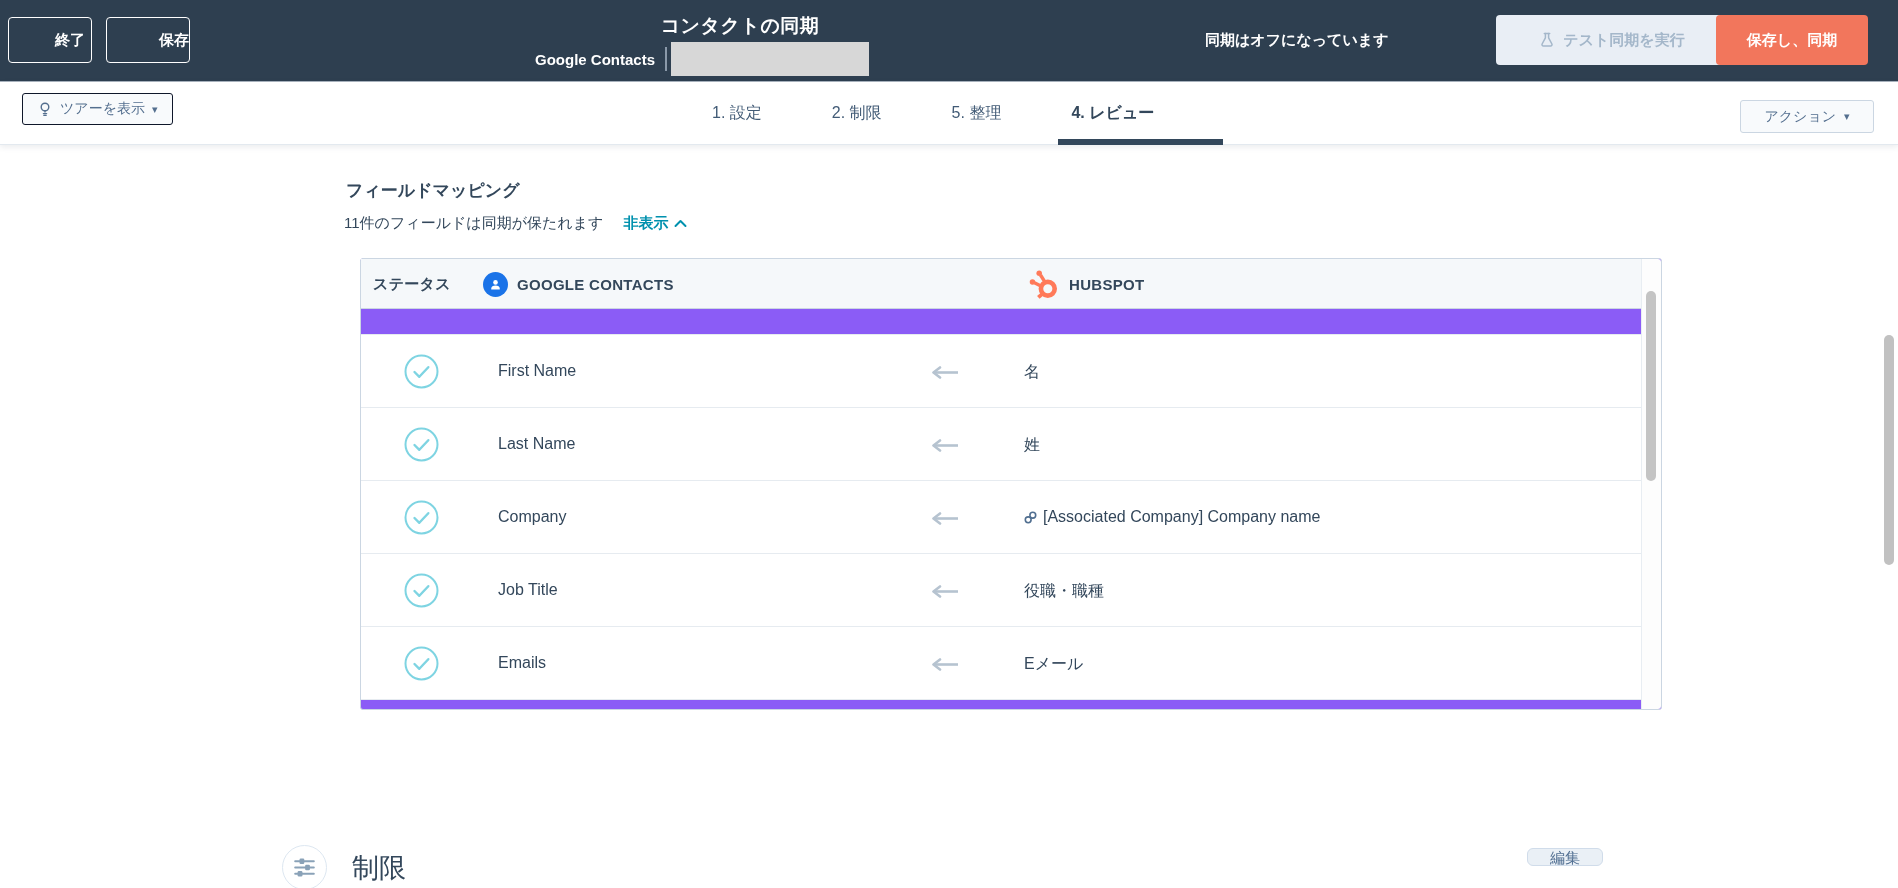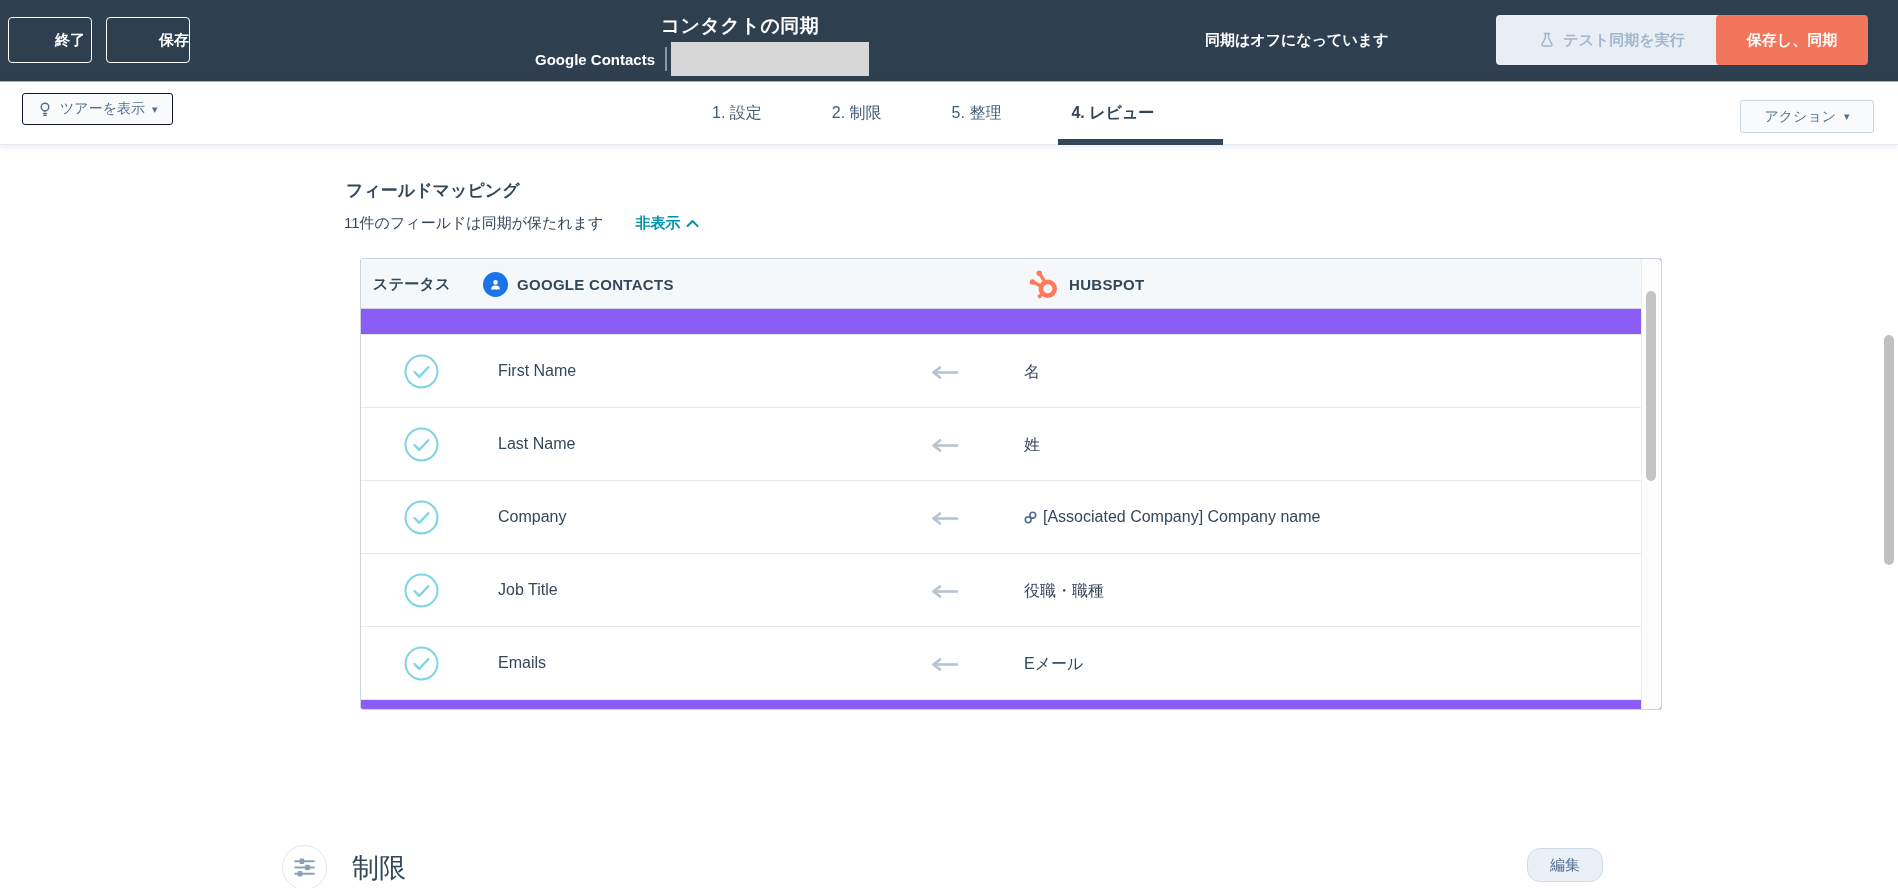--- a/index.html
+++ b/index.html
@@ -62,21 +62,21 @@
   .actions-btn {
     position:absolute; left:1740px; top:10px; width:134px; height:33px;
     background:#f8fafc; border:1px solid #cbd6e2; border-radius:3px;
     color:#546f8f; font-size:14px; cursor:pointer;
     display:flex; align-items:center; justify-content:center; gap:8px; font-family:inherit;margin-top:8px;
   }
   .caret { font-size:11px; line-height:1; }
   
   .content { position:absolute; left:0; top:163px; width:1898px; height:743px; background:#fff;padding-left:30px; }
   .section-heading { position:absolute; left:346px; top:16px; font-size:17px; font-weight:bold; color:#33475b; }
-  .summary-row { position:absolute; left:344px; top:51px; display:flex; align-items:center; gap:32px; font-size:15px; }
+  .summary-row { position:absolute; left:344px; top:51px; display:flex; align-items:center; gap:20px; font-size:15px; }
   .summary-text { color:#33475b; }
   .hide-link { display:flex; align-items:center; gap:6px; color:#0091ae; font-weight:bold; cursor:pointer; font-size:15px; }
   
   .map-table {
     position:absolute; left:360px; top:95px; width:1302px; height:452px;
     background:#8b5cf6; border:1px solid #cbd6e2; border-radius:3px;
   }
   .table-header {
     position:absolute; left:0; top:0; right:20px; height:50px;
     background:#f5f8fa; border-bottom:1px solid #cbd6e2;
@@ -99,22 +99,22 @@
   }
   .scroll-thumb-inner { position:absolute; left:4px; top:32px; width:10px; height:190px; border-radius:5px; background:#c4c4c4; }
   
   .limits-icon-circle {
     position:absolute; left:282px; top:682px; width:45px; height:45px;
     border:1px solid #dde7f1; border-radius:50%; background:#fff;
     display:flex; align-items:center; justify-content:center;
   }
   .limits-heading { position:absolute; left:352px; top:687px; font-size:27px; font-weight:400; color:#33475b; }
   .edit-btn {
-    position:absolute; left:1527px; top:685px; width:76px; height:34px;
-    background:#eaf0f6; border:1px solid #d0dcea; border-radius:13px;
+    position:absolute; left:1527px; top:685px; width:76px; height:18px;
+    background:#eaf0f6; border:1px solid #d0dcea; border-radius:6px;
     color:#506e91; font-size:15px; cursor:pointer; font-family:inherit;
   }
   .bottom-strip {
     position:absolute; left:0; right:0; bottom:0; height:6px;
     border-top:1px solid #dde3eb; background:linear-gradient(#f6f8fa,#e9edf2);
   }
   
   .page-scroll-thumb {
     position:absolute; left:1884px; top:335px; width:10px; height:230px;
     border-radius:5px; background:#c1c1c1; z-index:20;

